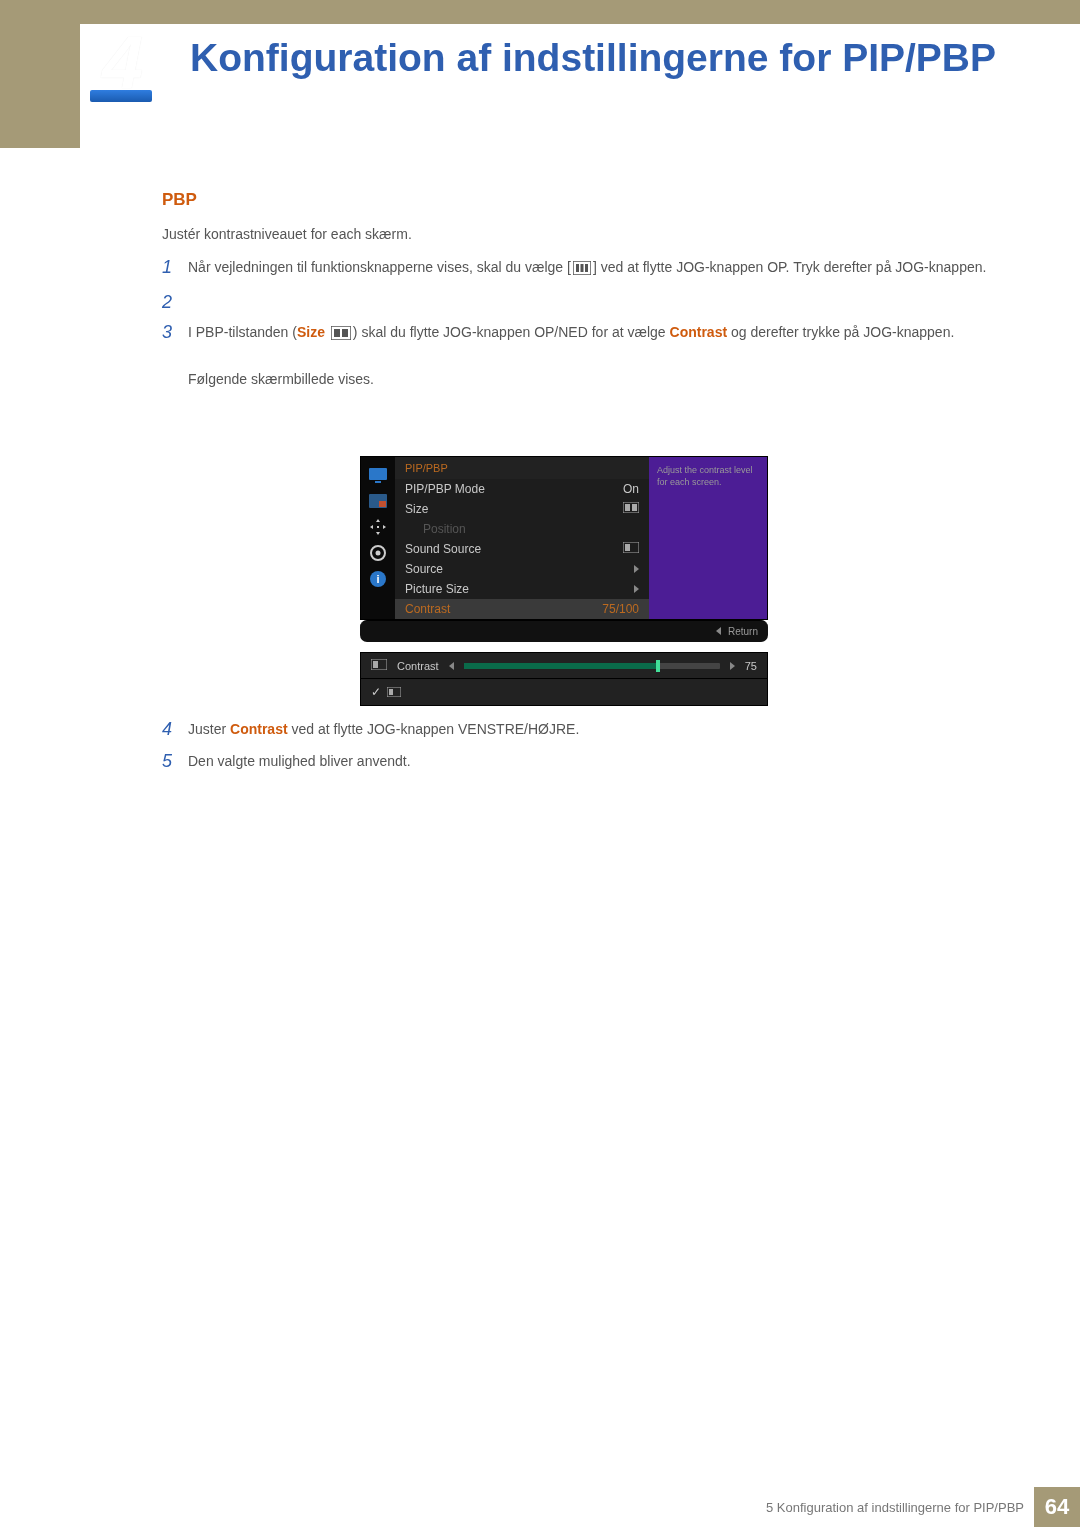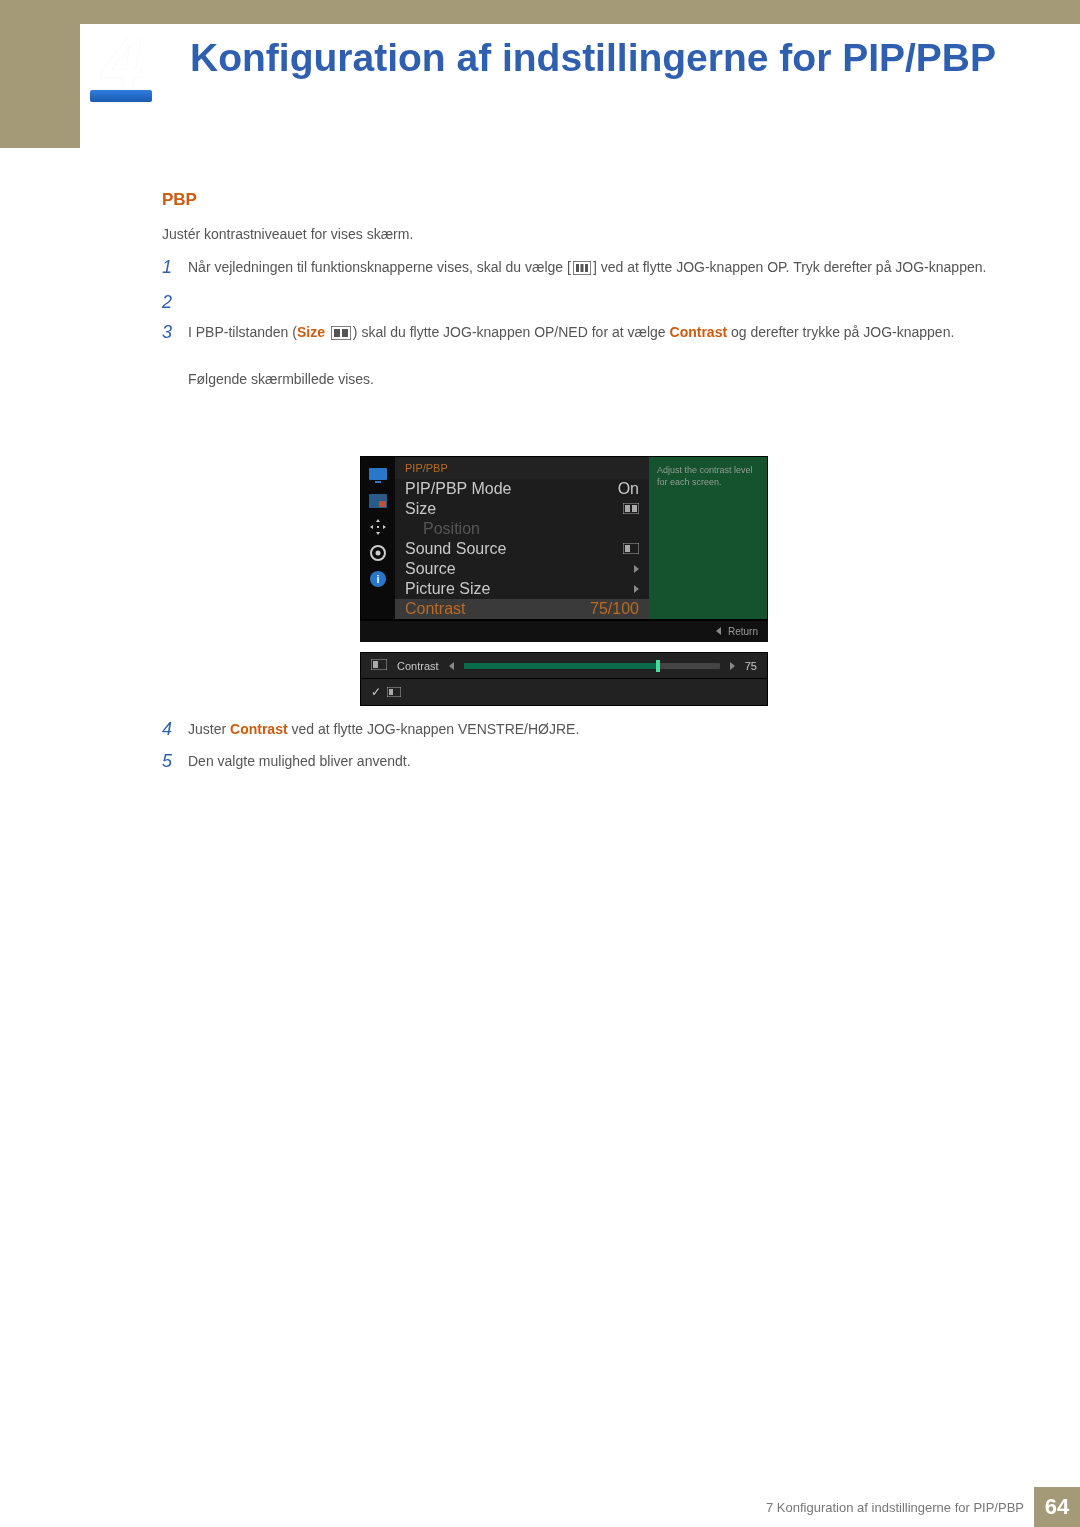--- a/index.html
+++ b/index.html
@@ -17,25 +17,25 @@
   .step-num { font-size: 18px; font-style: italic; color: #2f5fb0; width: 26px; flex-shrink: 0; padding-top: 1px; }
   .step-text { font-size: 14px; color: #555; line-height: 1.7; }
   .orange { color: #cf5b0e; font-weight: bold; }
   .inline-icon { display: inline-block; vertical-align: -3px; margin: 0 2px; }
   .menu-screenshot { position: absolute; top: 456px; left: 360px; width: 408px; }
   .menu-panel { display: flex; background: #1d1d1d; border: 1px solid #000; }
   .menu-side { width: 34px; background: #0a0a0a; display: flex; flex-direction: column; align-items: center; padding-top: 8px; gap: 6px; }
   .side-ico { width: 22px; height: 20px; display: flex; align-items: center; justify-content: center; }
   .menu-main { flex: 1; }
   .menu-title { background: #222; padding: 5px 10px; color: #bc6a20; font-size: 11px;}
-  .menu-row { display: flex; justify-content: space-between; padding: 4px 10px; font-size: 16px; color: #c8c8c8; align-items: center; height: 20px; text-align: right; }
+  .menu-row { display: flex; justify-content: space-between; padding: 4px 10px; font-size: 12px; color: #c8c8c8; align-items: center; height: 20px; text-align: right; }
   .menu-row.disabled { color: #555; padding-left: 28px; }
   .menu-row.selected { background: #3a3a3a; color: #bc6a20; }
-  .menu-help { width: 118px; background: #14532d; padding: 8px; font-size: 9px; color: #999; line-height: 1.3; }
-  .menu-return { background: #111; text-align: right; padding: 5px 10px; font-size: 10px; color: #999; border-top: 1px solid #000;}
+  .menu-help { width: 118px; background: #4c1d95; padding: 8px; font-size: 9px; color: #999; line-height: 1.3; }
+  .menu-return { background: #111; text-align: right; padding: 5px 10px; font-size: 10px; color: #999; border-top: 1px solid #000; border-radius: 7px;}
   .menu-return span { margin-left: 4px; }
   .slider-panel { margin-top: 10px; background: #222; border: 1px solid #000; }
   .slider-row { display: flex; align-items: center; padding: 6px 10px; font-size: 11px; color: #c8c8c8; gap: 10px; }
   .slider-track { flex: 1; height: 6px; background: #444; position: relative; border-radius: 1px; }
   .slider-fill { position: absolute; left: 0; top: 0; height: 6px; width: 75%; background: #0a6b4a; }
   .slider-handle { position: absolute; left: 75%; top: -3px; width: 4px; height: 12px; background: #43e09a; }
   .slider-arrows { font-size: 9px; color: #888; }
   .slider-bottom { padding: 4px 10px; display: flex; gap: 6px; align-items: center; border-top: 1px solid #000; }
   .steps-after { position: absolute; top: 718px; left: 162px; right: 90px; }
   .footer { position: absolute; bottom: 0; left: 0; right: 0; height: 40px; display: flex; justify-content: flex-end; align-items: center; }
@@ -51,21 +51,21 @@
 <div class="top-tan-wide"></div>
 
 <div class="chapter-badge">
   <div class="chapter-num">4</div>
 </div>
 <div class="chapter-bar"></div>
 
 <div class="page-title">Konfiguration af indstillingerne for PIP/PBP</div>
 
 <div class="section-heading">PBP</div>
-<div class="intro-text">Justér kontrastniveauet for vises skærm.</div>
+<div class="intro-text">Justér kontrastniveauet for each skærm.</div>
 
 <div class="steps">
 
   <div class="step">
     <div class="step-num">1</div>
     <div class="step-text">
       <span>Når vejledningen til funktionsknapperne vises, skal du vælge [</span><span class="inline-icon"><svg width="18" height="14" viewBox="0 0 18 14">
             <rect x="0" y="0" width="18" height="14" fill="none" stroke="#555" stroke-width="1.5"></rect>
             <rect x="3" y="3" width="3" height="8" fill="#555"></rect>
             <rect x="7.5" y="3" width="3" height="8" fill="#555"></rect>
@@ -203,15 +203,15 @@
       <span>Juster </span><span class="orange">Contrast</span><span> ved at flytte JOG-knappen VENSTRE/HØJRE.</span>
     </div>
   </div>
   <div class="step">
     <div class="step-num">5</div>
     <div class="step-text">Den valgte mulighed bliver anvendt.</div>
   </div>
 </div>
 
 <div class="footer">
-  <div class="footer-text">7 Konfiguration af indstillingerne for PIP/PBP</div>
+  <div class="footer-text">5 Konfiguration af indstillingerne for PIP/PBP</div>
   <div class="footer-page">64</div>
 </div>
 
 </body></html>

